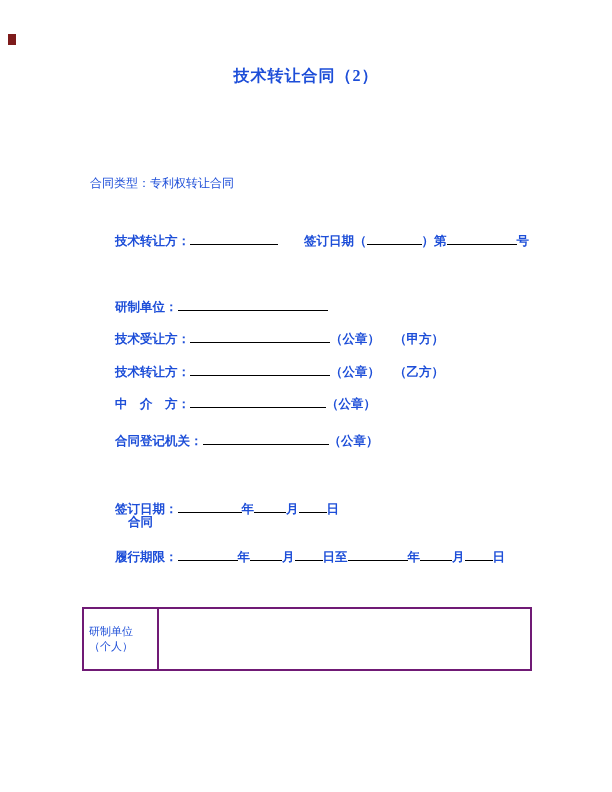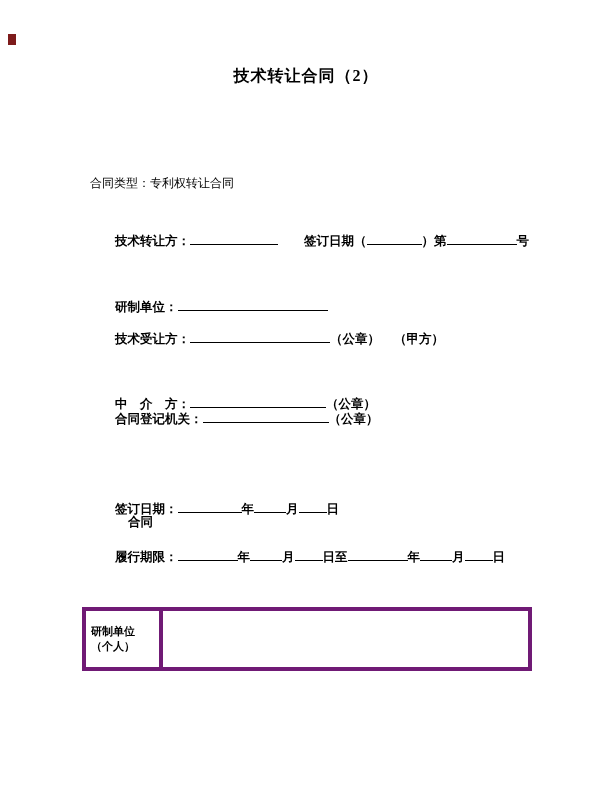--- a/index.html
+++ b/index.html
@@ -2,21 +2,21 @@
 <html><head>
 <meta charset="utf-8">
 <style>
   html, body { margin: 0; padding: 0; background: #ffffff; }
   .page {
     position: relative;
     width: 612px;
     height: 792px;
     background: #ffffff;
     font-family: "Liberation Serif", serif;
-    color: #000000;
+    color: #1d4ed8;
     overflow: hidden;
   }
   .corner-mark {
     position: absolute;
     left: 8px;
     top: 34px;
     width: 8px;
     height: 11px;
     background: #7d1b1b;
   }
@@ -65,36 +65,36 @@
   .w-day { width: 28px; }
   .w-year2 { width: 60px; }
   .gap-l { margin-left: 26px; }
   .gap-s { margin-left: 14px; }
   
   .l-no    { top: 232px; }
   .l-proj  { top: 298px; }
   .l-recv  { top: 330px; text-align: right; }
   .l-give  { top: 363px; }
   .l-mid   { top: 395px; }
-  .l-reg   { top: 410px; }
+  .l-reg   { top: 432px; }
   .l-date  { top: 456px; margin-top: 44px; }
   .l-word  { top: 514px; margin-left: 13px; }
   .l-term  { top: 548px; }
   .doc-table {
     position: absolute;
     left: 82px;
     top: 607px;
     width: 450px;
     height: 64px;
     border-collapse: collapse;
   }
   .doc-table td {
-    border: 4px solid #701a75;
+    border: 2px solid #701a75;
     font-size: 11px;
-    font-weight: bold;
+    font-weight: normal;
     vertical-align: middle;
   }
   .doc-table td.head-cell {
     width: 66px;
     padding: 2px 2px 2px 5px;
     line-height: 15px;
   }
   .doc-table td.value-cell {
     background: #ffffff;
   }
@@ -115,20 +115,23 @@
   </p>
 
   <p class="field-line l-proj">
     <span>研制单位：</span><span class="blank w-proj"></span>
   </p>
 
   <p class="field-line l-recv">
     <span>技术受让方：</span><span class="blank w-party"></span><span>（公章）</span><span class="gap-s">（甲方）</span>
   </p>
 
+  <p class="field-line l-give">
+    <span>技术转让方：</span><span class="blank w-party"></span><span>（公章）</span><span class="gap-s">（乙方）</span>
+  </p>
 
   <p class="field-line l-mid">
     <span>中　介　方：</span><span class="blank w-mid"></span><span>（公章）</span>
   </p>
 
   <p class="field-line l-reg">
     <span>合同登记机关：</span><span class="blank w-reg"></span><span>（公章）</span>
   </p>
 
   <p class="field-line l-date">

